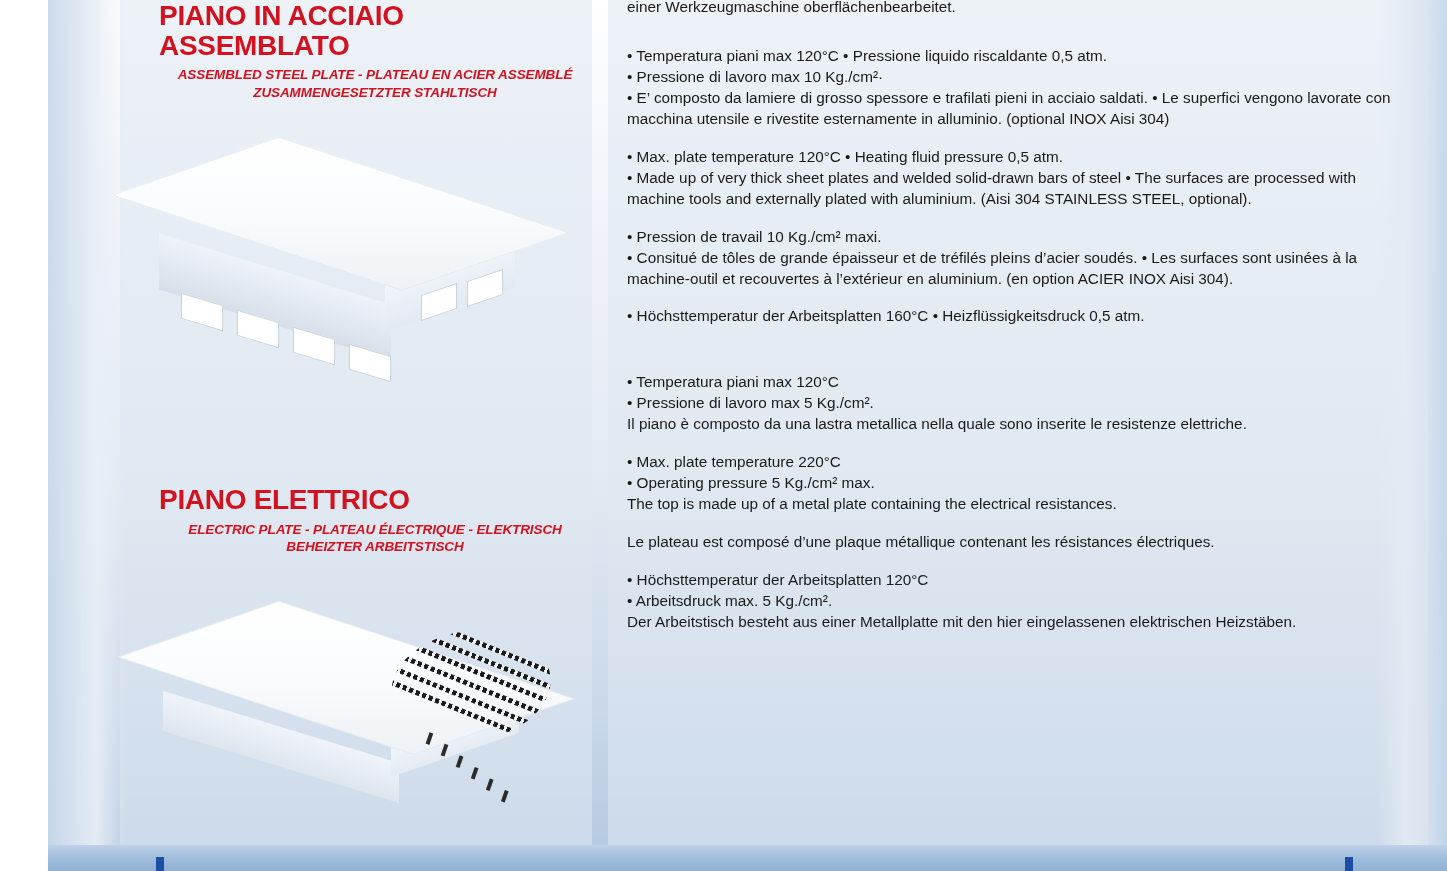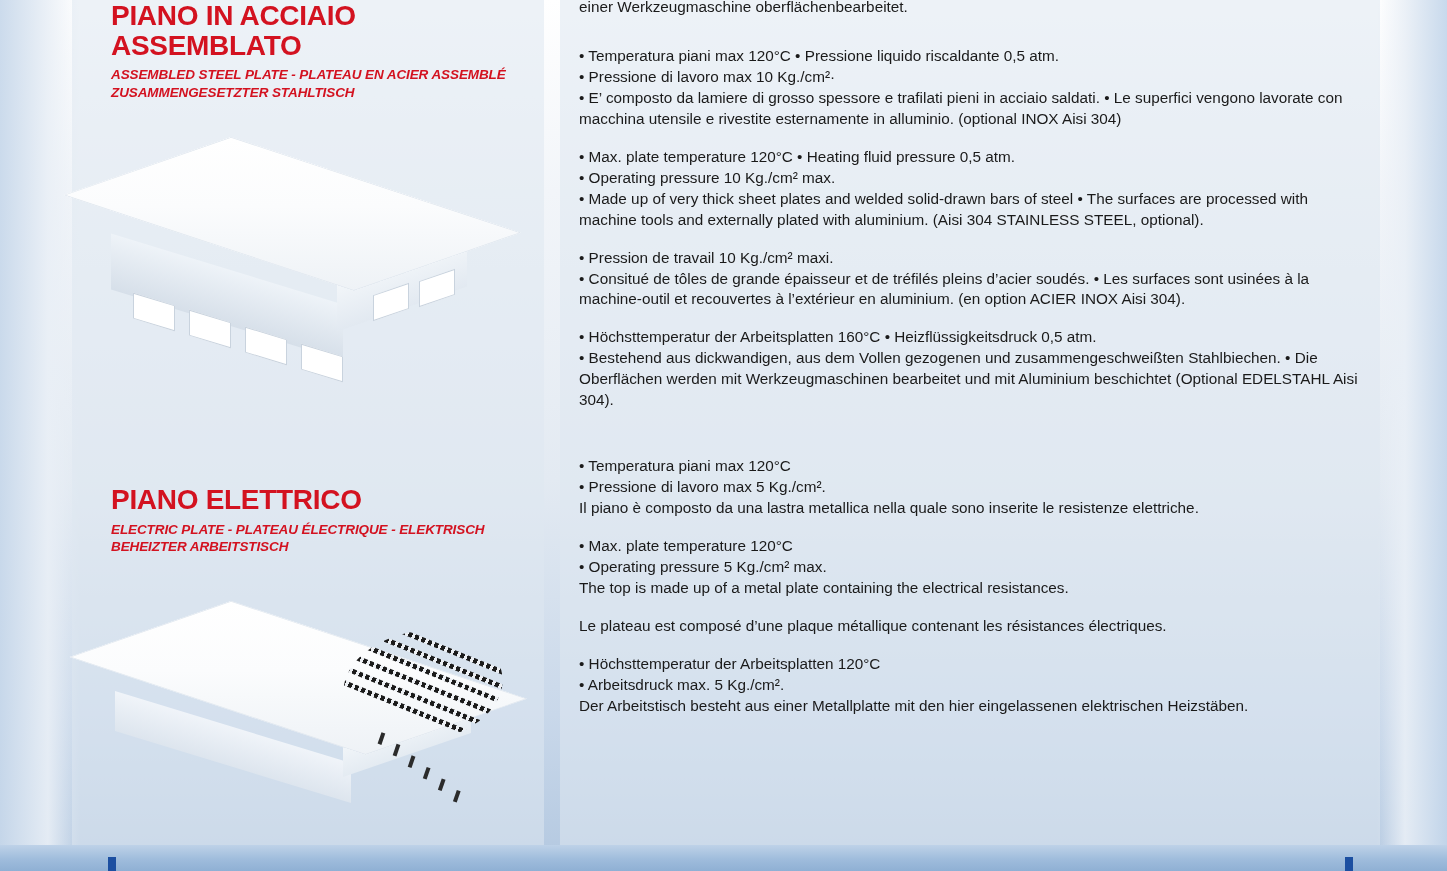--- a/index.html
+++ b/index.html
@@ -12,20 +12,21 @@
     font-family: "Liberation Sans", sans-serif;
     background: #ffffff;
     overflow: hidden;
     position: relative;
   }
   .page {
     position: absolute;
     inset: 0;
     background:
       linear-gradient(to bottom, #ffffff 0%, #f2f5f9 22%, #e3eaf2 55%, #c9d8ea 82%, #b3c8e0 100%);
+    margin-left: 48px;
   }
   
   .wash-left {
     position: absolute;
     left: 0; top: 0; bottom: 0;
     width: 80px;
     background: linear-gradient(to right, #c6d7ea 0%, #e9eff6 60%, rgba(255,255,255,0) 100%);
     opacity: .9;
   }
   .wash-right {
@@ -83,20 +84,21 @@
     margin: 0 0 6px 38px;
   }
   .subheading {
     color: #d31220;
     font-weight: bold;
     font-style: italic;
     font-size: 13.5px;
     line-height: 1.28;
     margin: 0 0 0 38px;
     letter-spacing: -0.1px;
+    text-align: center;
   }
 
   
   .illus {
     position: relative;
     margin-left: 38px;
     width: 420px;
     height: 300px;
   }
   .iso-wrap {
@@ -273,43 +275,41 @@
 
       <div class="gap-lg"></div>
 
       <div class="para">• Temperatura piani max 120°C • Pressione liquido riscaldante 0,5 atm.</div>
       <div class="para">• Pressione di lavoro max 10 Kg./cm²·</div>
       <div class="para">• E’ composto da lamiere di grosso spessore e trafilati pieni in acciaio saldati. • Le superfici vengono lavorate con macchina utensile e rivestite esternamente in alluminio. (optional INOX Aisi 304)</div>
 
       <div class="gap"></div>
 
       <div class="para">• Max. plate temperature 120°C • Heating fluid pressure 0,5 atm.</div>
-      <div class="para">• Operating pressure 10 Kg./cm² max.</div>
       <div class="para">• Made up of very thick sheet plates and welded solid-drawn bars of steel • The surfaces are processed with machine tools and externally plated with aluminium. (Aisi 304 STAINLESS STEEL, optional).</div>
 
       <div class="gap"></div>
 
       <div class="para">• Pression de travail 10 Kg./cm² maxi.</div>
       <div class="para">• Consitué de tôles de grande épaisseur et de tréfilés pleins d’acier soudés. • Les surfaces sont usinées à la machine-outil et recouvertes à l’extérieur en aluminium. (en option ACIER INOX Aisi 304).</div>
 
       <div class="gap"></div>
 
       <div class="para">• Höchsttemperatur der Arbeitsplatten 160°C • Heizflüssigkeitsdruck 0,5 atm.</div>
-      <div class="para">• Bestehend aus dickwandigen, aus dem Vollen gezogenen und zusammengeschweißten Stahlbiechen. • Die Oberflächen werden mit Werkzeugmaschinen bearbeitet und mit Aluminium beschichtet (Optional EDELSTAHL Aisi 304).</div>
 
       <div class="gap-lg"></div>
       <div class="gap"></div>
 
       <div class="para">• Temperatura piani max 120°C</div>
       <div class="para">• Pressione di lavoro max 5 Kg./cm².</div>
       <div class="para">Il piano è composto da una lastra metallica nella quale sono inserite le resistenze elettriche.</div>
 
       <div class="gap"></div>
 
-      <div class="para">• Max. plate temperature 120°C</div>
+      <div class="para">• Max. plate temperature 220°C</div>
       <div class="para">• Operating pressure 5 Kg./cm² max.</div>
       <div class="para">The top is made up of a metal plate containing the electrical resistances.</div>
 
       <div class="gap"></div>
 
       <div class="para">Le plateau est composé d’une plaque métallique contenant les résistances électriques.</div>
 
       <div class="gap"></div>
 
       <div class="para">• Höchsttemperatur der Arbeitsplatten 120°C</div>

